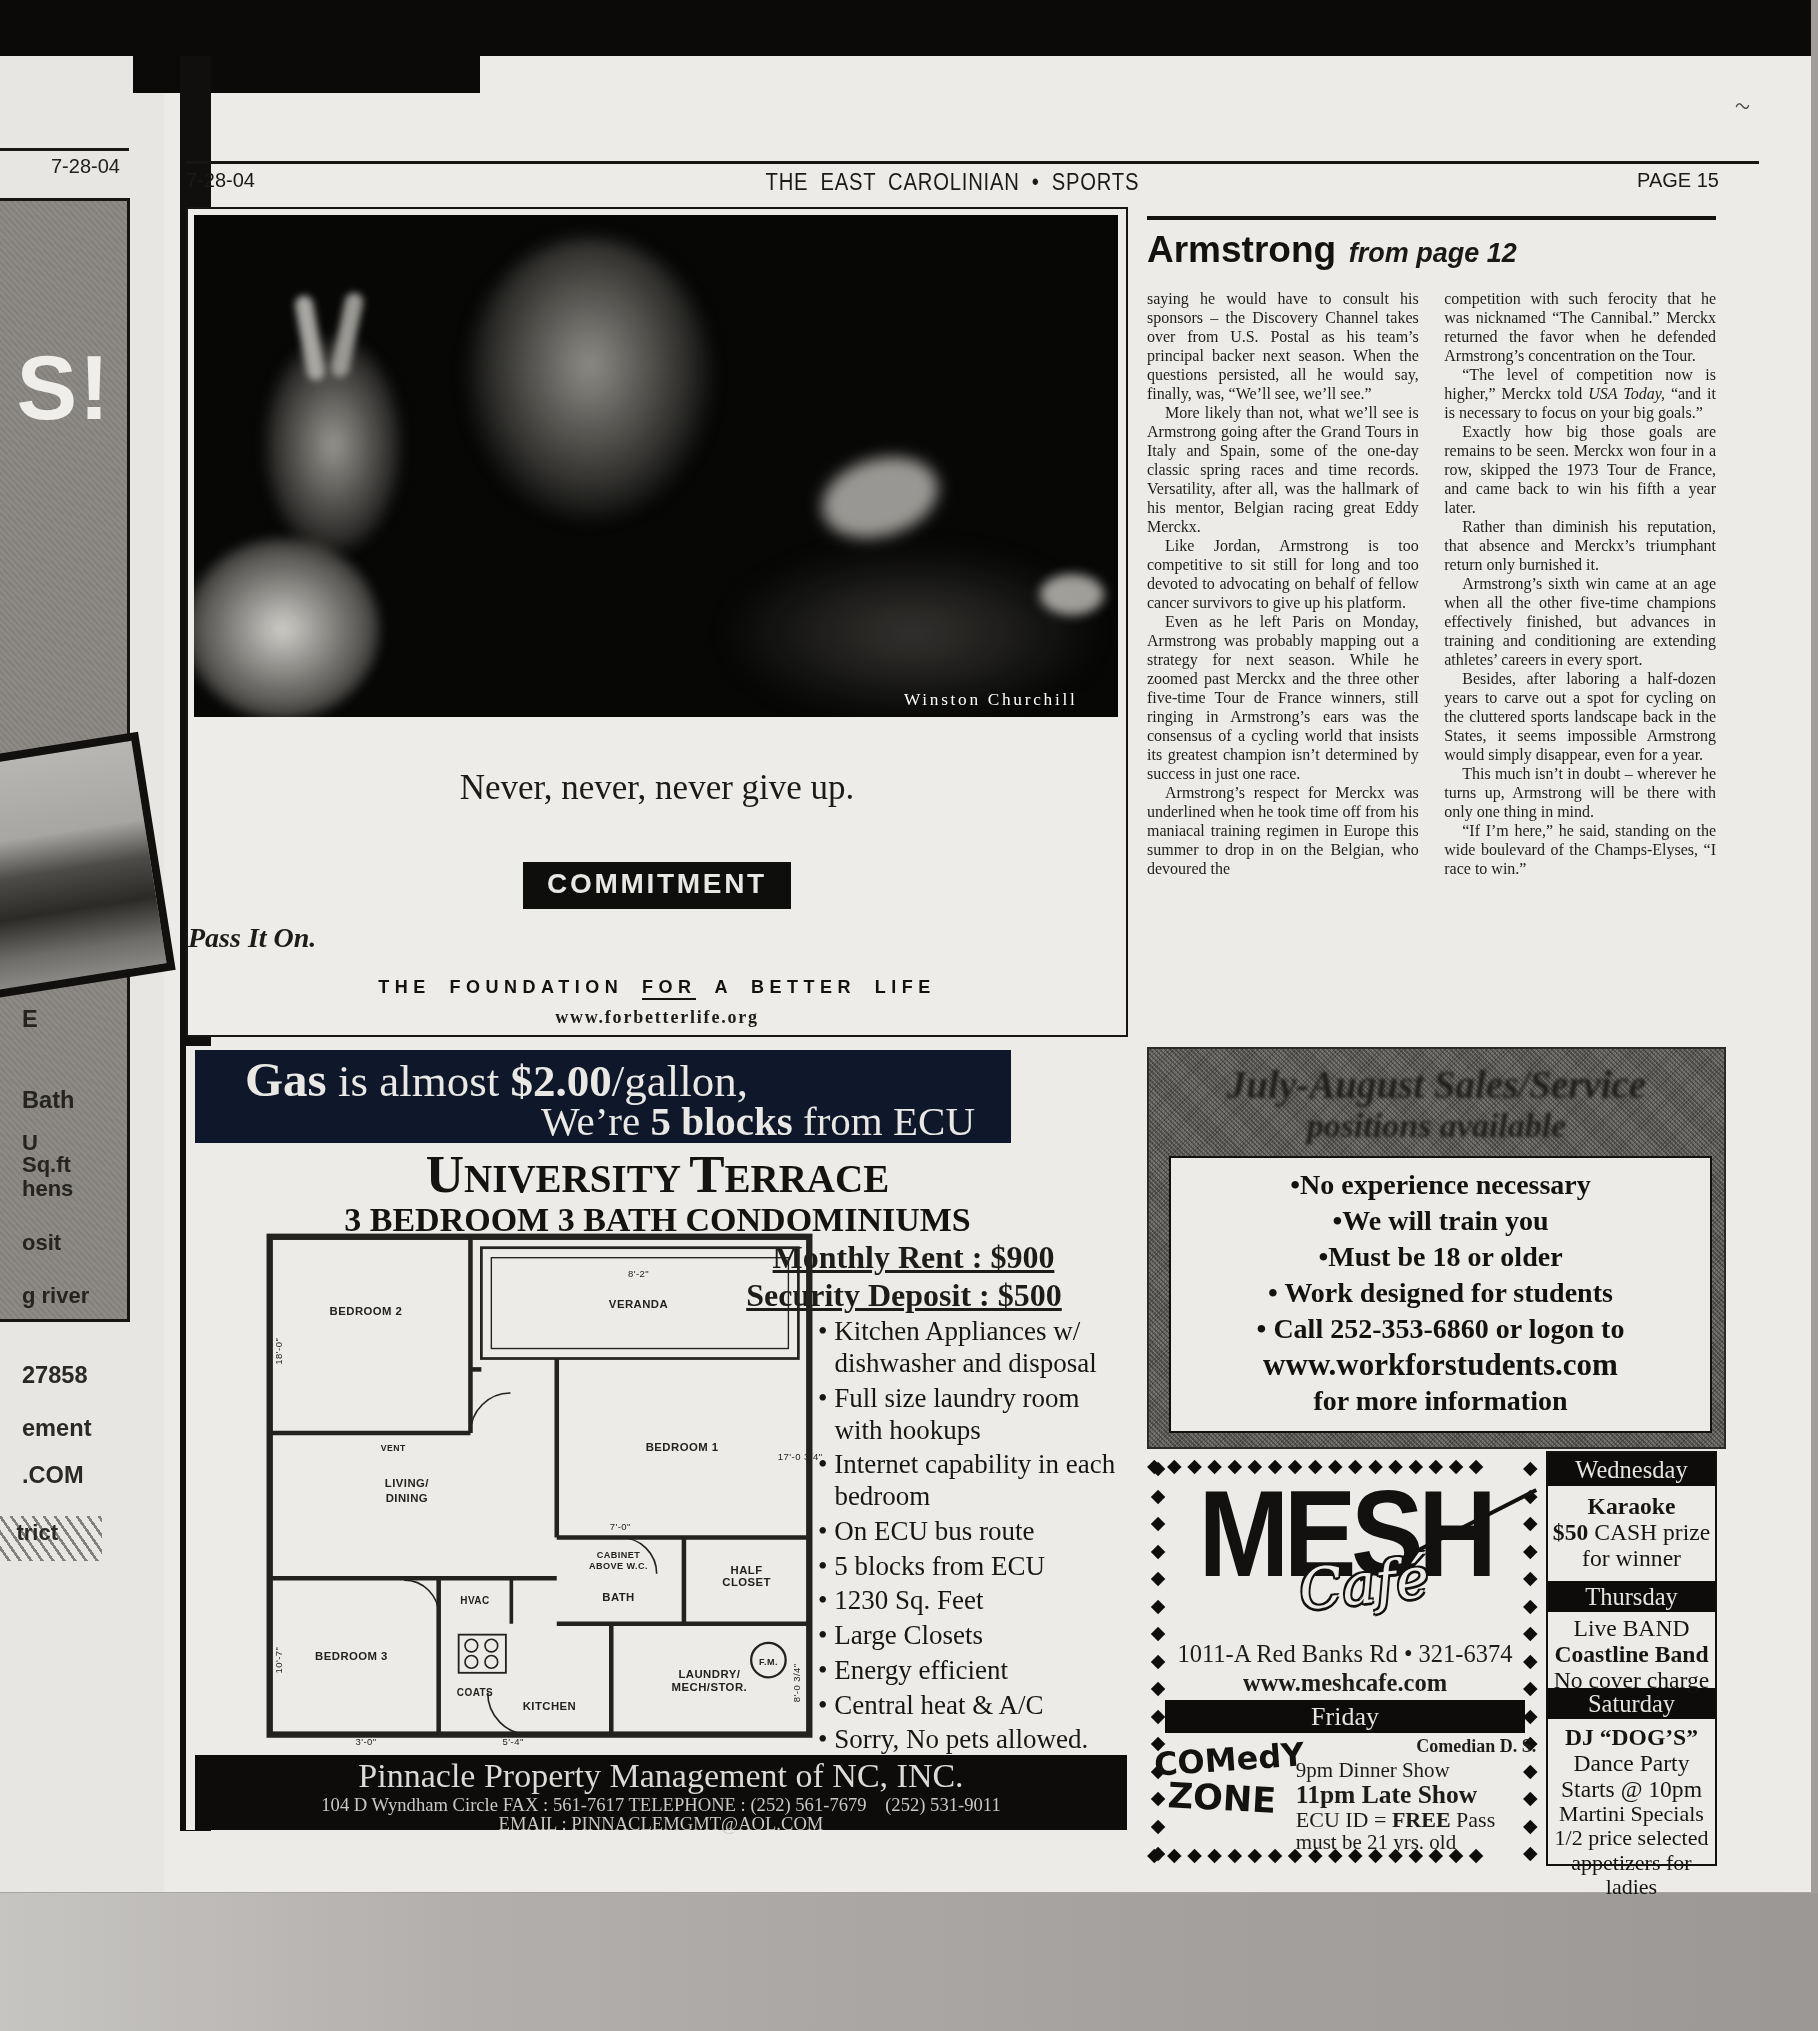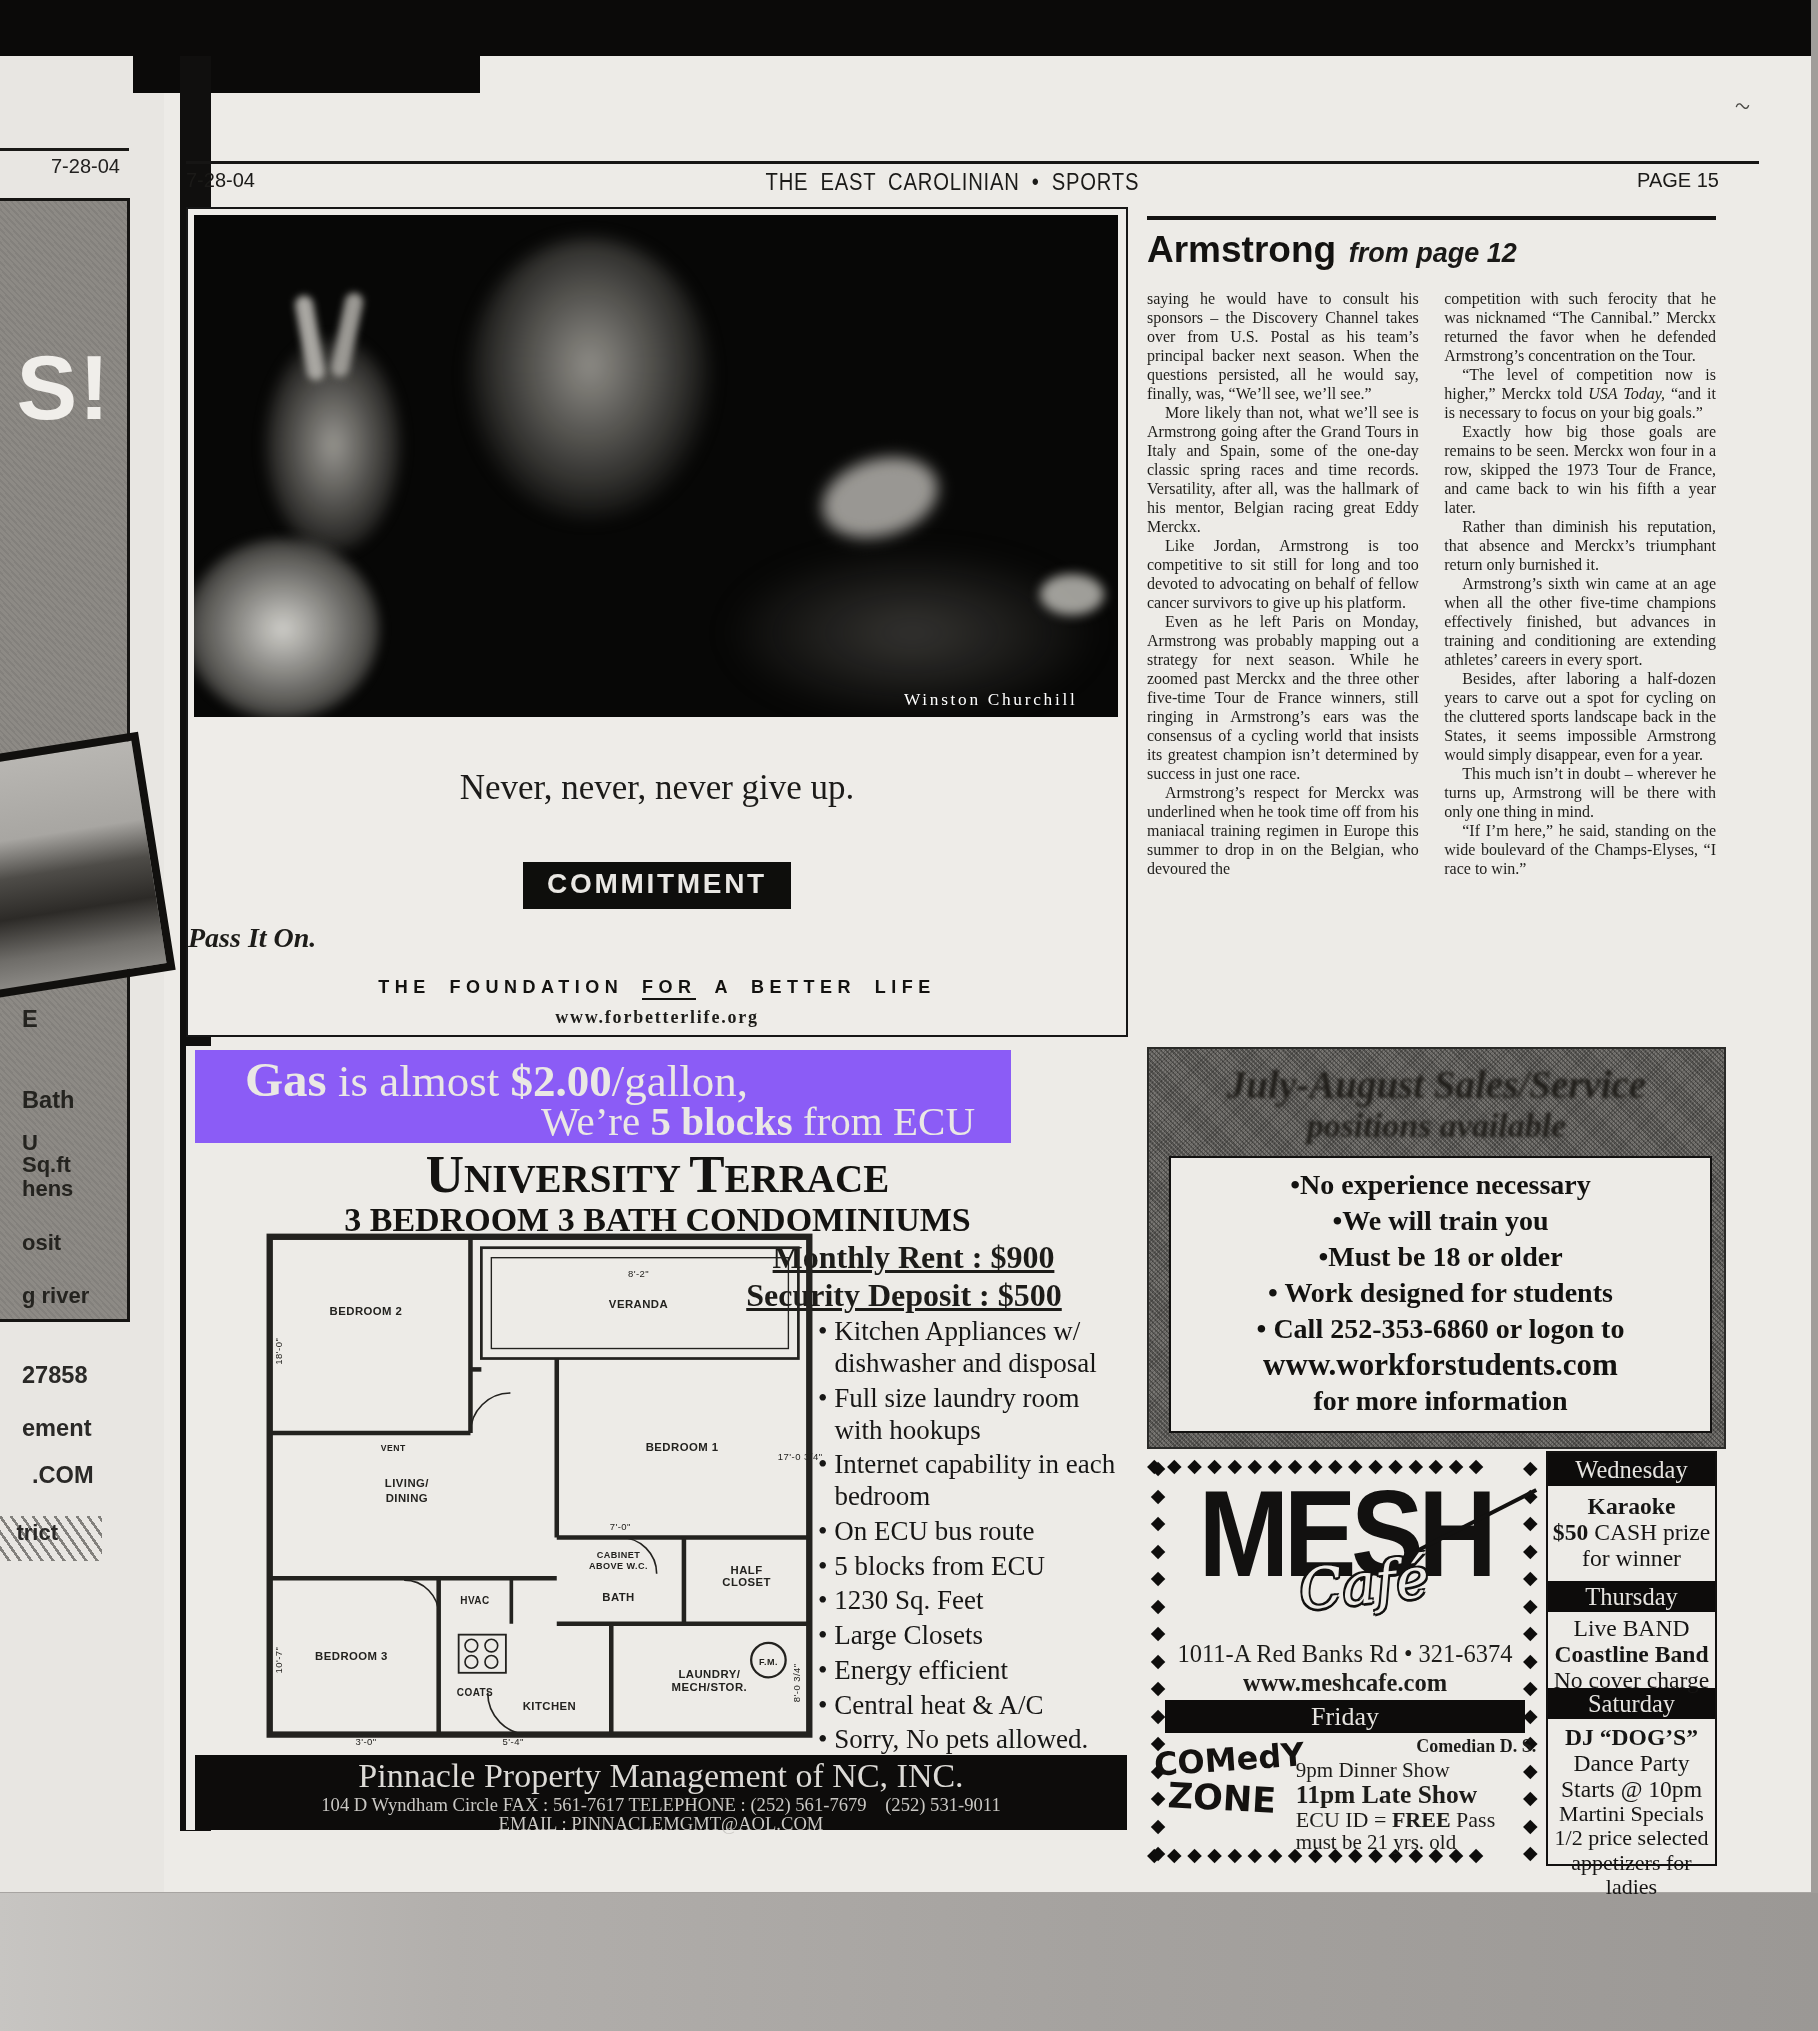--- a/index.html
+++ b/index.html
@@ -63,21 +63,21 @@
   .art-head{margin-top:9px;white-space:nowrap;}
   .art-title{font-family:"Liberation Sans",sans-serif;font-weight:800;font-size:37px;color:#131210;}
   .art-cont{font-family:"Liberation Sans",sans-serif;font-weight:700;font-style:italic;
             font-size:27px;color:#1a1917;margin-left:12.7px;}
   .cols{display:flex;gap:25.5px;margin-top:18px;}
   .col{width:272px;}
   .col p{margin:0;font-size:16px;line-height:19px;text-align:justify;color:#1e1d1a;}
   .col p.ind{text-indent:18px;font-family:Liberation Serif, serif;}
   
   .utad{left:186px;top:1046px;width:943px;height:784px;background:#edebe7;}
-  .gasbar{position:absolute;left:9px;top:3.6px;width:816px;height:93px;background:#8b5cf6;
+  .gasbar{position:absolute;left:9px;top:3.6px;width:816px;height:93px;background:#0f172a;
           color:#eae8e4;}
   .gas1{position:absolute;left:50px;top:1.8px;font-size:45px;}
   .gas2{position:absolute;right:36px;top:47px;font-size:41px;}
   .gasbold{font-weight:700;}
   .ut-title{position:absolute;left:0;top:98px;width:100%;text-align:center;font-weight:700;color:#141311;}
   .ut-title .bigcap{font-size:53px;}
   .ut-title .smallcap{font-size:39px;}
   .ut-sub{position:absolute;left:0;top:155px;width:100%;text-align:center;
           font-weight:700;font-size:34px;color:#141311;}
   .ut-rent{position:absolute;left:455px;top:193px;width:545px;text-align:center;
@@ -172,21 +172,21 @@
     <div class="frag" style="top:805px;font-size:23.6px;">E</div>
     <div class="frag" style="top:886px;font-size:23.6px;">Bath</div>
     <div class="frag" style="top:929px;font-size:22px;">U</div>
     <div class="frag" style="top:951px;font-size:22px;">Sq.ft</div>
     <div class="frag" style="top:975px;font-size:22px;">hens</div>
     <div class="frag" style="top:1029px;font-size:22px;">osit</div>
     <div class="frag" style="top:1082px;font-size:22px;">g river</div>
   </div>
   <div class="abs lfrag" style="top:1362px;">27858</div>
   <div class="abs lfrag" style="top:1415px;">ement</div>
-  <div class="abs lfrag" style="top:1462px;margin-left:10px;">.COM</div>
+  <div class="abs lfrag" style="top:1462px;">.COM</div>
   <div class="abs hatch">
     <span class="lfrag" style="left:16.4px;top:3.6px;font-size:22px;">trict</span>
   </div>
 
   <div class="abs hdr-rule"></div>
   <div class="abs hdr hdr-date">7-28-04</div>
   <div class="abs hdr hdr-mast"><span>THE EAST CAROLINIAN • SPORTS</span></div>
   <div class="abs hdr hdr-page">PAGE 15</div>
 
   <div class="abs chad">

